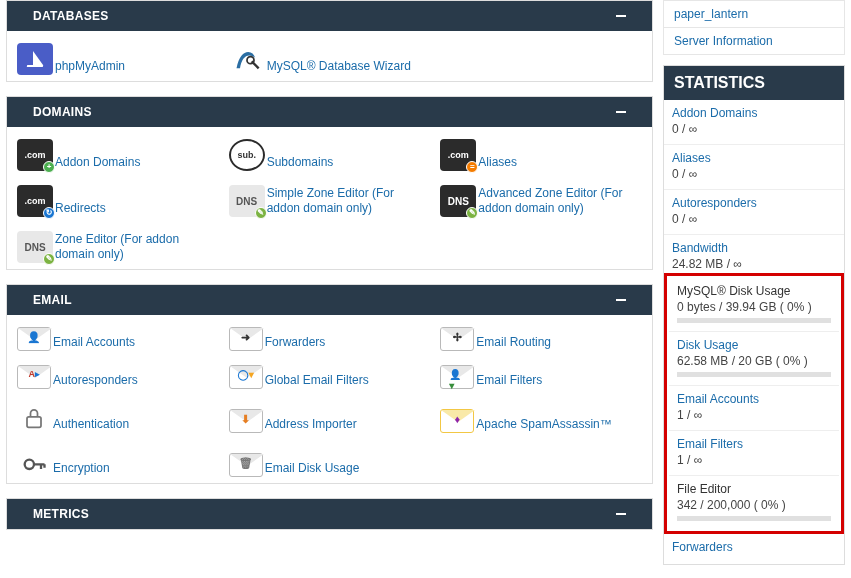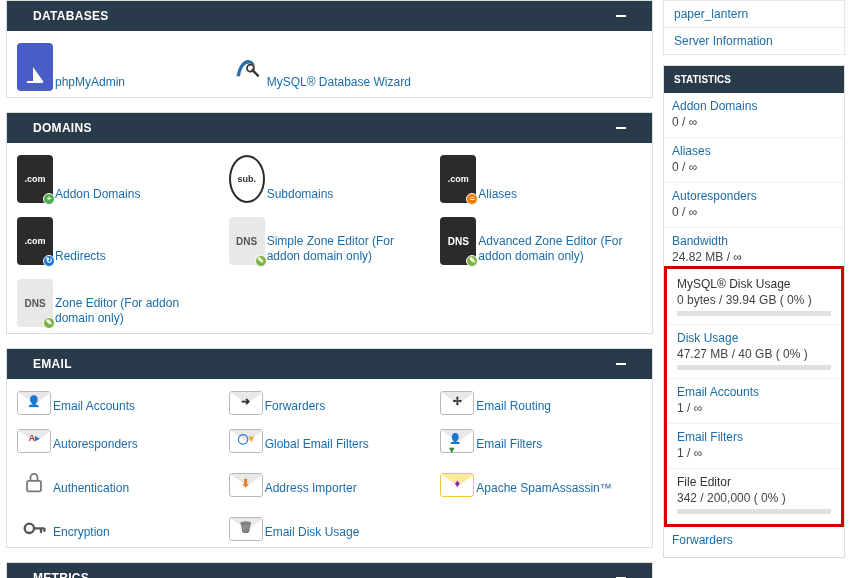--- a/index.html
+++ b/index.html
@@ -11,21 +11,21 @@
   .panel-head {
     background: #293a4a; color: #fff; font-weight: bold; font-size: 12px;
     padding: 8px 26px; display: flex; justify-content: space-between; align-items: center;
     letter-spacing: .3px;
   }
   .collapse { width: 10px; height: 2px; background: #fff; }
   .panel-body { padding: 12px 10px 6px 10px; background: #fff; }
   .grid3 { display: grid; grid-template-columns: repeat(3, 1fr); gap: 14px 10px; }
   .app { display: flex; align-items: flex-end; gap: 2px; cursor: pointer; }
   .app .icon-wrap {
-    width: 36px; height: 48px; flex-shrink: 0;
+    width: 36px; height: 32px; flex-shrink: 0;
     display: flex; align-items: center; justify-content: center;
     position: relative; border-radius: 4px;
   }
   .app-label { color: #1b6caa; font-size: 12px; line-height: 1.3; }
   .dark { background: #2b2b2b; color: #fff; font-weight: bold; border-radius: 50%; font-size: 9px; }
   .badge {
     position: absolute; bottom: -2px; right: -2px; width: 12px; height: 12px; border-radius: 50%;
     border: 1.5px solid #fff; font-size: 8px; line-height: 9px; text-align: center; color: #fff;
   }
   .b-green { background: #4caf50; }
@@ -52,21 +52,21 @@
   .sidelink { display:block; color: #1b6caa; padding: 6px 10px; border: 1px solid #e6e6e6; border-bottom: none; cursor: pointer; font-size: 12px; }
   .sidelink:last-child { border-bottom: 1px solid #e6e6e6; }
   .stats-panel { border: 1px solid #ddd; }
   .stat { padding: 6px 8px 8px 8px; border-bottom: 1px solid #eee; }
   .stat-link { color: #1b6caa; font-size: 12px; cursor: pointer; display: block; margin-bottom: 2px; }
   .stat-plain { color: #333; font-size: 12px; display: block; margin-bottom: 2px; }
   .stat-val { color: #444; font-size: 12px; }
   .bar { height: 5px; background: #e0e0e0; margin-top: 4px; position: relative; }
   .bar > span { position: absolute; left: 0; top: 0; bottom: 0; background: #4caf50; }
   .highlight { border: 3px solid #d40000; padding: 2px 2px; }
-  .stats-head { background: #293a4a; color: #fff; font-weight: bold; font-size: 10px; padding: 8px 10px; }
+  .stats-head { background: #293a4a; color: #fff; font-weight: bold; font-size: 16px; padding: 8px 10px; }
 </style>
 </head>
 <body>
 
 <div class="page">
 
   <div class="main">
 
     <div class="panel">
       <div class="panel-head">
@@ -254,21 +254,21 @@
       <div class="highlight">
         <div class="stat">
           <span class="stat-plain">MySQL® Disk Usage</span>
           <span class="stat-val">0 bytes / 39.94 GB ( 0% )</span>
           <div class="bar">
               <span style="width:0%"></span>
             </div>
         </div>
         <div class="stat">
           <span class="stat-link">Disk Usage</span>
-          <span class="stat-val">47.27 MB / 40 GB ( 0% )</span>
+          <span class="stat-val">62.58 MB / 20 GB ( 0% )</span>
           <div class="bar">
               <span style="width:0%"></span>
             </div>
         </div>
         <div class="stat">
           <span class="stat-link">Email Accounts</span>
           <span class="stat-val">1 / ∞</span>
         </div>
         <div class="stat">
           <span class="stat-link">Email Filters</span>

